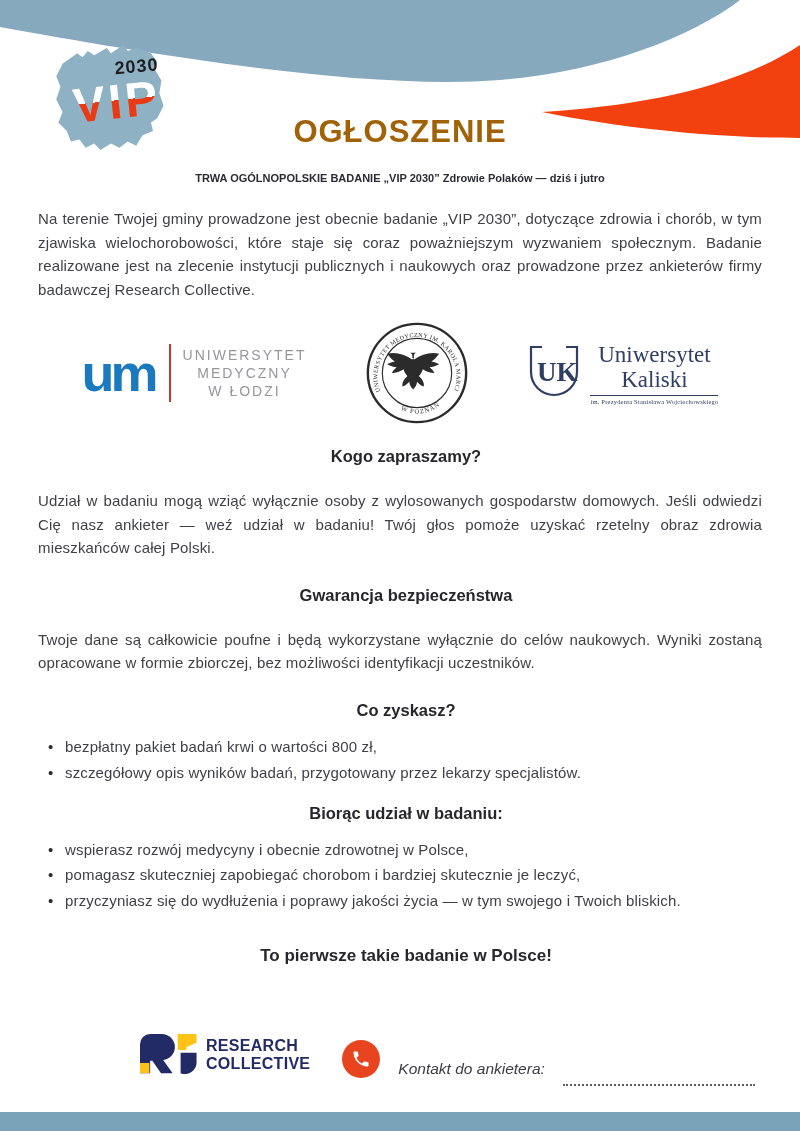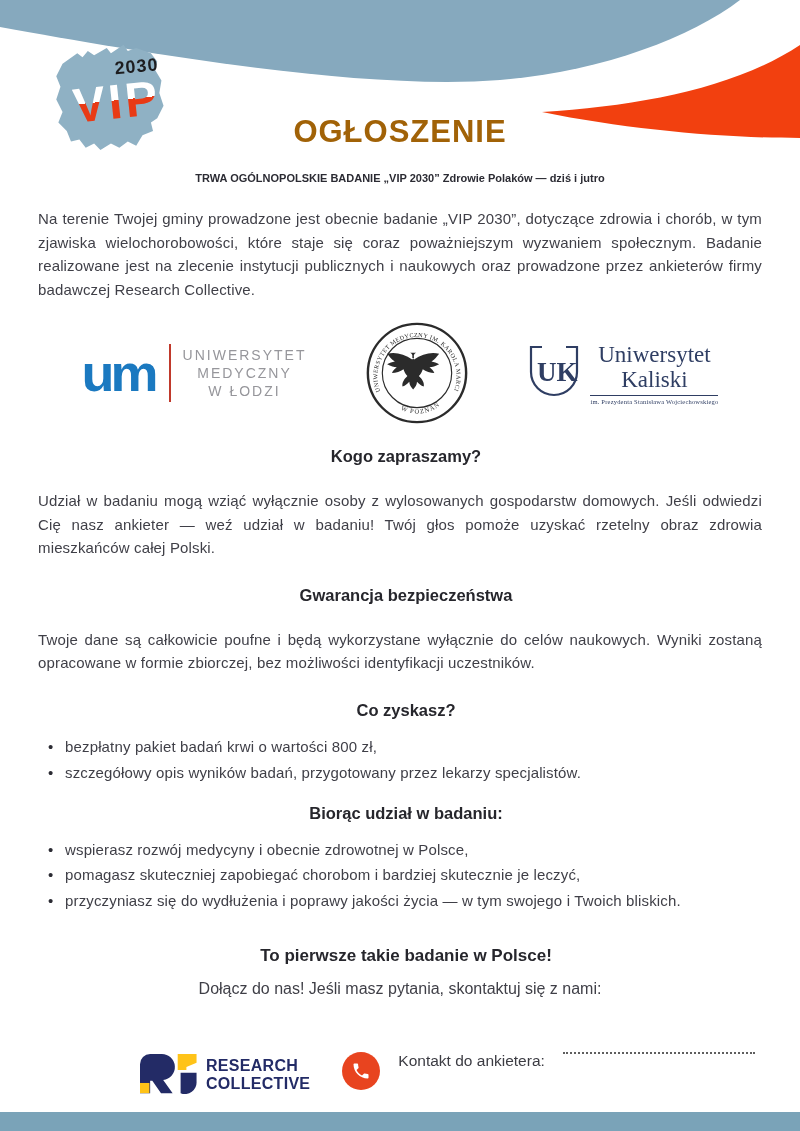--- a/index.html
+++ b/index.html
@@ -48,30 +48,30 @@
   .h-close { margin-top:32px; font-size:17px; }
   .close-line { margin-top:14px; text-align:center; font-size:16px; color:#3f3f47; }
   ul.bullets { margin:14px 38px 0 48px; list-style:none; }
   ul.bullets li {
     position:relative; padding-left:17px; font-size:15px; line-height:1.72; letter-spacing:.15px;
   }
   ul.bullets li::before {
     content:"•"; position:absolute; left:0; top:0; color:#2b2b33; font-size:15px;
   }
   .contact-row {
-    margin:54px 45px 0 140px; display:flex; align-items:flex-start; gap:18px; height:58px;
+    margin:54px 45px 0 140px; display:flex; align-items:flex-end; gap:18px; height:58px;
   }
   .rc-logo { display:flex; align-items:center; gap:8px; }
   .rc-mark { width:58px; height:46px; }
   .rc-text { color:#232b66; font-size:16px; font-weight:800; line-height:18px; letter-spacing:.3px; }
   .circle-ic {
     border-radius:50%; background:#e8441f; display:flex; align-items:center; justify-content:center; flex:0 0 auto;
   }
   .ic-phone { width:38px; height:38px; margin-left:14px; }
-  .contact-label { font-size:15.5px; color:#3c3c43; white-space:nowrap; }
+  .contact-label { font-size:15.5px; color:#3c3c43; white-space:nowrap;font-style:italic; }
   .dotted-line { flex:1; border-bottom:2px dotted #5f5f5f; height:1px; margin-bottom:-8px; }
   .bottom-bar { position:absolute; left:0; bottom:0; width:800px; height:19px; background:#7aa3b8; }
 </style>
 </head>
 <body>
 
 <div class="page">
 
   <svg class="top-waves" viewBox="0 0 800 215" aria-hidden="true">
     <path d="M0 0 L740 0 C 690 38 600 72 500 80 C 360 91 140 52 0 27 Z" fill="#86a9be"></path>
@@ -152,21 +152,20 @@
     </ul>
 
     <div class="sec-h h-bior">Biorąc udział w badaniu:</div>
     <ul class="bullets">
       <li>wspierasz rozwój medycyny i obecnie zdrowotnej w Polsce,</li>
       <li>pomagasz skuteczniej zapobiegać chorobom i bardziej skutecznie je leczyć,</li>
       <li>przyczyniasz się do wydłużenia i poprawy jakości życia — w tym swojego i Twoich bliskich.</li>
     </ul>
 
     <div class="sec-h h-close">To pierwsze takie badanie w Polsce!</div>
-    <div class="close-line">Dołącz do nas! Jeśli masz pytania, skontaktuj się z nami:</div>
 
     <div class="contact-row">
       <div class="rc-logo">
         <svg class="rc-mark" viewBox="0 0 80 58">
           <path d="M0 14 A14 14 0 0 1 14 0 H30 A18 18 0 0 1 32 35.9 L45 54 H29 L17 37 H14 V54 H0 Z" fill="#232b66"></path>
           <rect x="0" y="40" width="13" height="14" fill="#ffc318"></rect>
           <path d="M52 0 H78 V12 L64 18 V22 H52 Z" fill="#ffc318"></path>
           <path d="M56 26 h22 v12 a16 16 0 0 1 -22 16 z" fill="#232b66"></path>
         </svg>
         <div class="rc-text">

